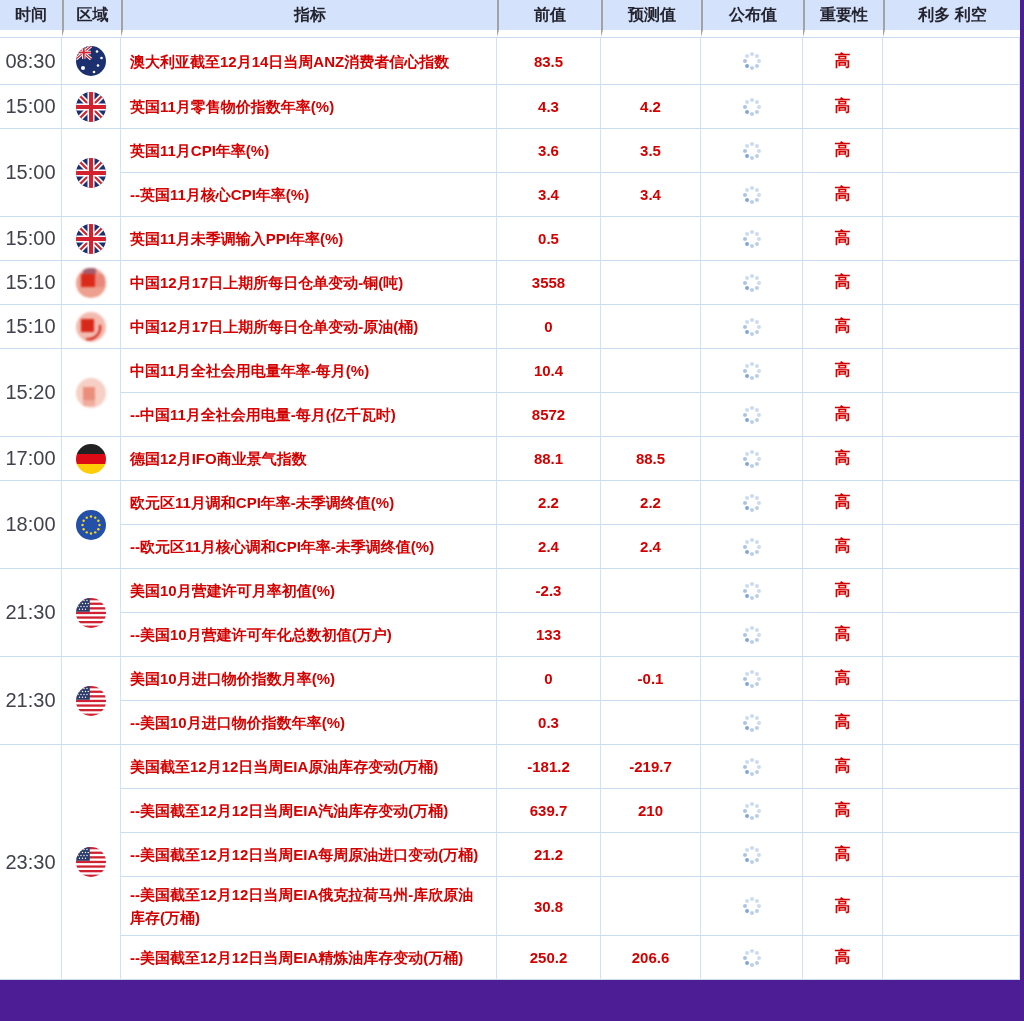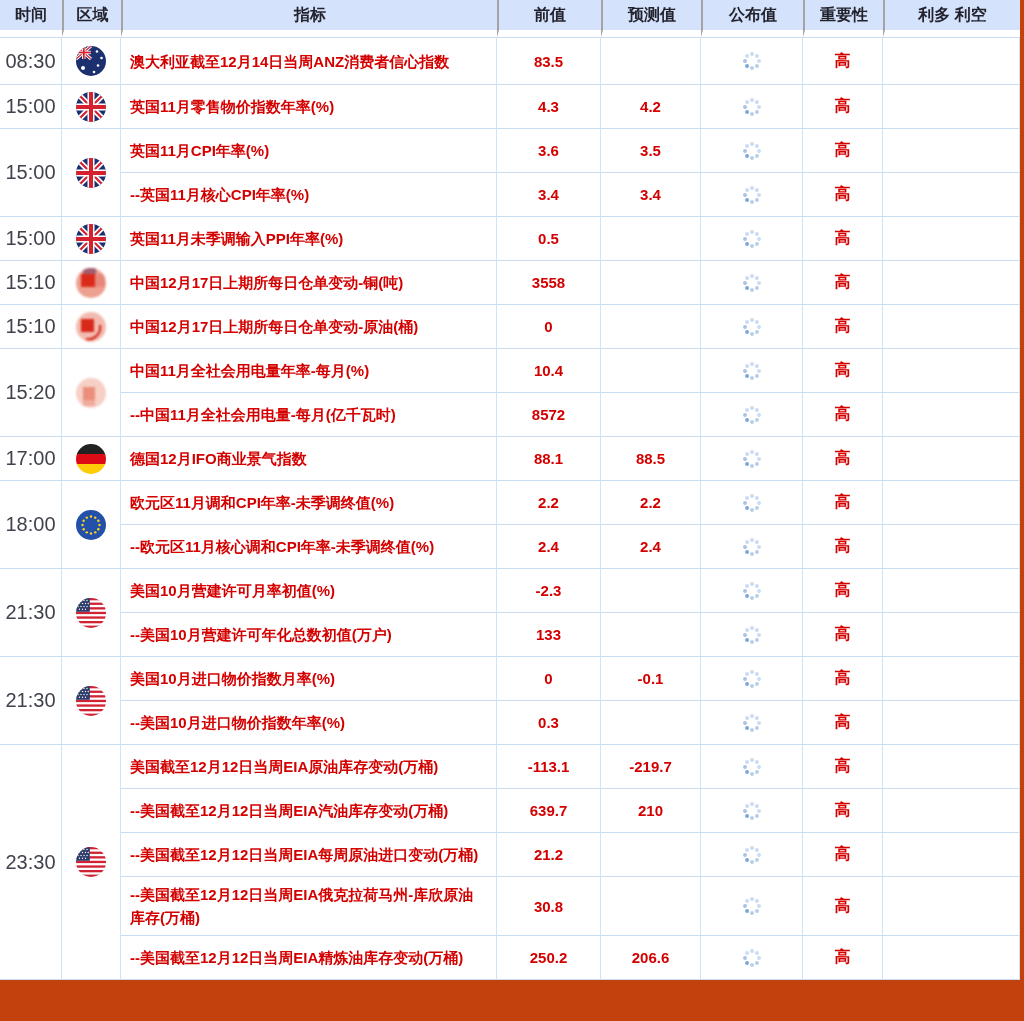--- a/index.html
+++ b/index.html
@@ -1,17 +1,17 @@
 <!DOCTYPE html>
 <html><head>
 <meta charset="utf-8">
 <style>
   html,body{margin:0;padding:0;background:#fff;}
   .page{
-    position:relative;width:1024px;height:1021px;background:#c2410c;overflow:hidden;
+    position:relative;width:1024px;height:1021px;background:#4c1d95;overflow:hidden;
     font-family:"Liberation Sans","DejaVu Sans",sans-serif;
   }
   table.cal{border-collapse:separate;border-spacing:0;table-layout:fixed;width:1020px;}
   thead th{
     background:#d4e2fb;color:#23232e;font-size:16px;font-weight:bold;
     height:30px;padding:0;border-bottom:7px solid #fff;text-align:center;
   }
   thead th + th{border-left:2px solid #a3a3a3;}
   tbody td{
     border-bottom:1px solid #c9dcf1;border-right:1px solid #cfe2f6;
@@ -596,21 +596,21 @@
                     <circle cx="5" cy="8.5" r="0.7"></circle>
                     <circle cx="8" cy="8.5" r="0.7"></circle>
                     <circle cx="11" cy="8.5" r="0.7"></circle>
                     <circle cx="3.5" cy="11.3" r="0.7"></circle>
                     <circle cx="6.5" cy="11.3" r="0.7"></circle>
                     <circle cx="9.5" cy="11.3" r="0.7"></circle>
                   </g>
                 </g>
               </svg></span></td>
           <td class="indicator-cell"><span>美国截至12月12日当周EIA原油库存变动(万桶)</span></td>
-          <td class="value-cell">-113.1</td>
+          <td class="value-cell">-181.2</td>
           <td class="value-cell">-219.7</td>
           <td class="published-cell"><span class="spin"><svg width="22" height="22" viewBox="0 0 22 22">
                 <circle cx="18" cy="11" r="2" fill="#cbdcf1"></circle>
                 <circle cx="15.95" cy="15.95" r="2" fill="#b9cfe9"></circle>
                 <circle cx="11" cy="18" r="2" fill="#b9cfe9"></circle>
                 <circle cx="6.05" cy="15.95" r="2" fill="#7fa6d8"></circle>
                 <circle cx="4" cy="11" r="2" fill="#a9c3e4"></circle>
                 <circle cx="6.05" cy="6.05" r="2" fill="#cbdcf1"></circle>
                 <circle cx="11" cy="4" r="2" fill="#cbdcf1"></circle>
                 <circle cx="15.95" cy="6.05" r="2" fill="#cbdcf1"></circle>

